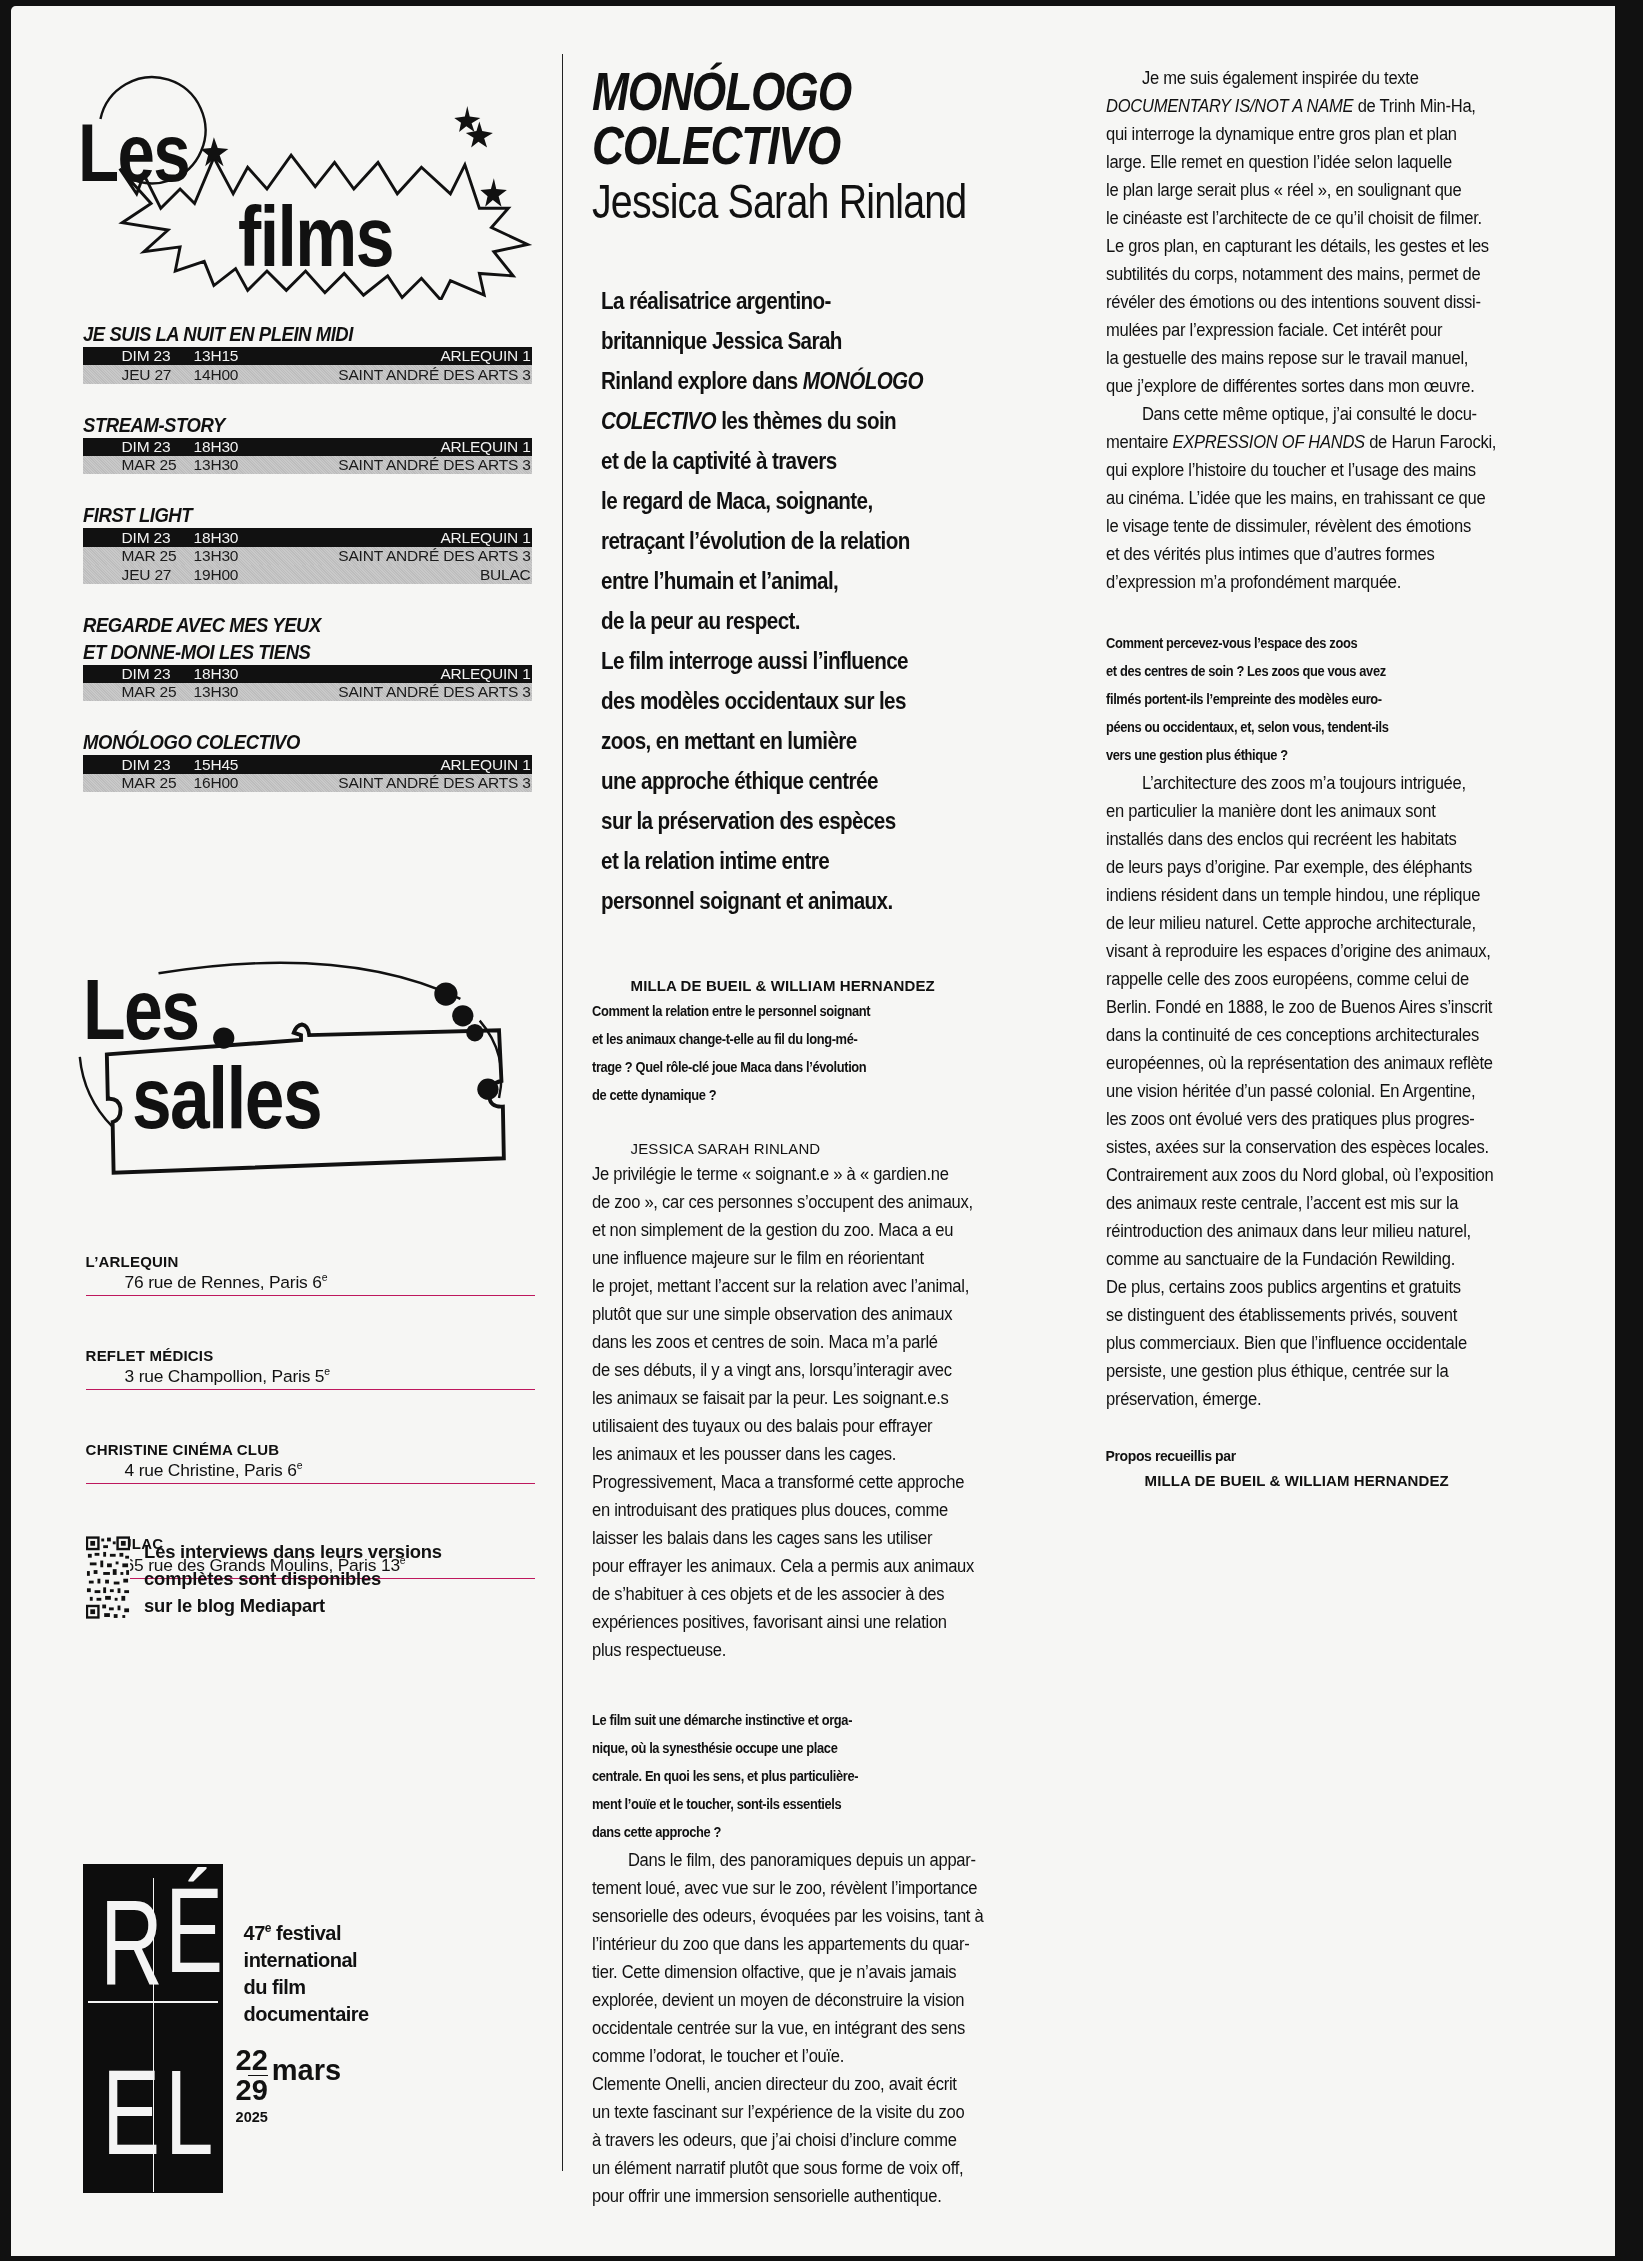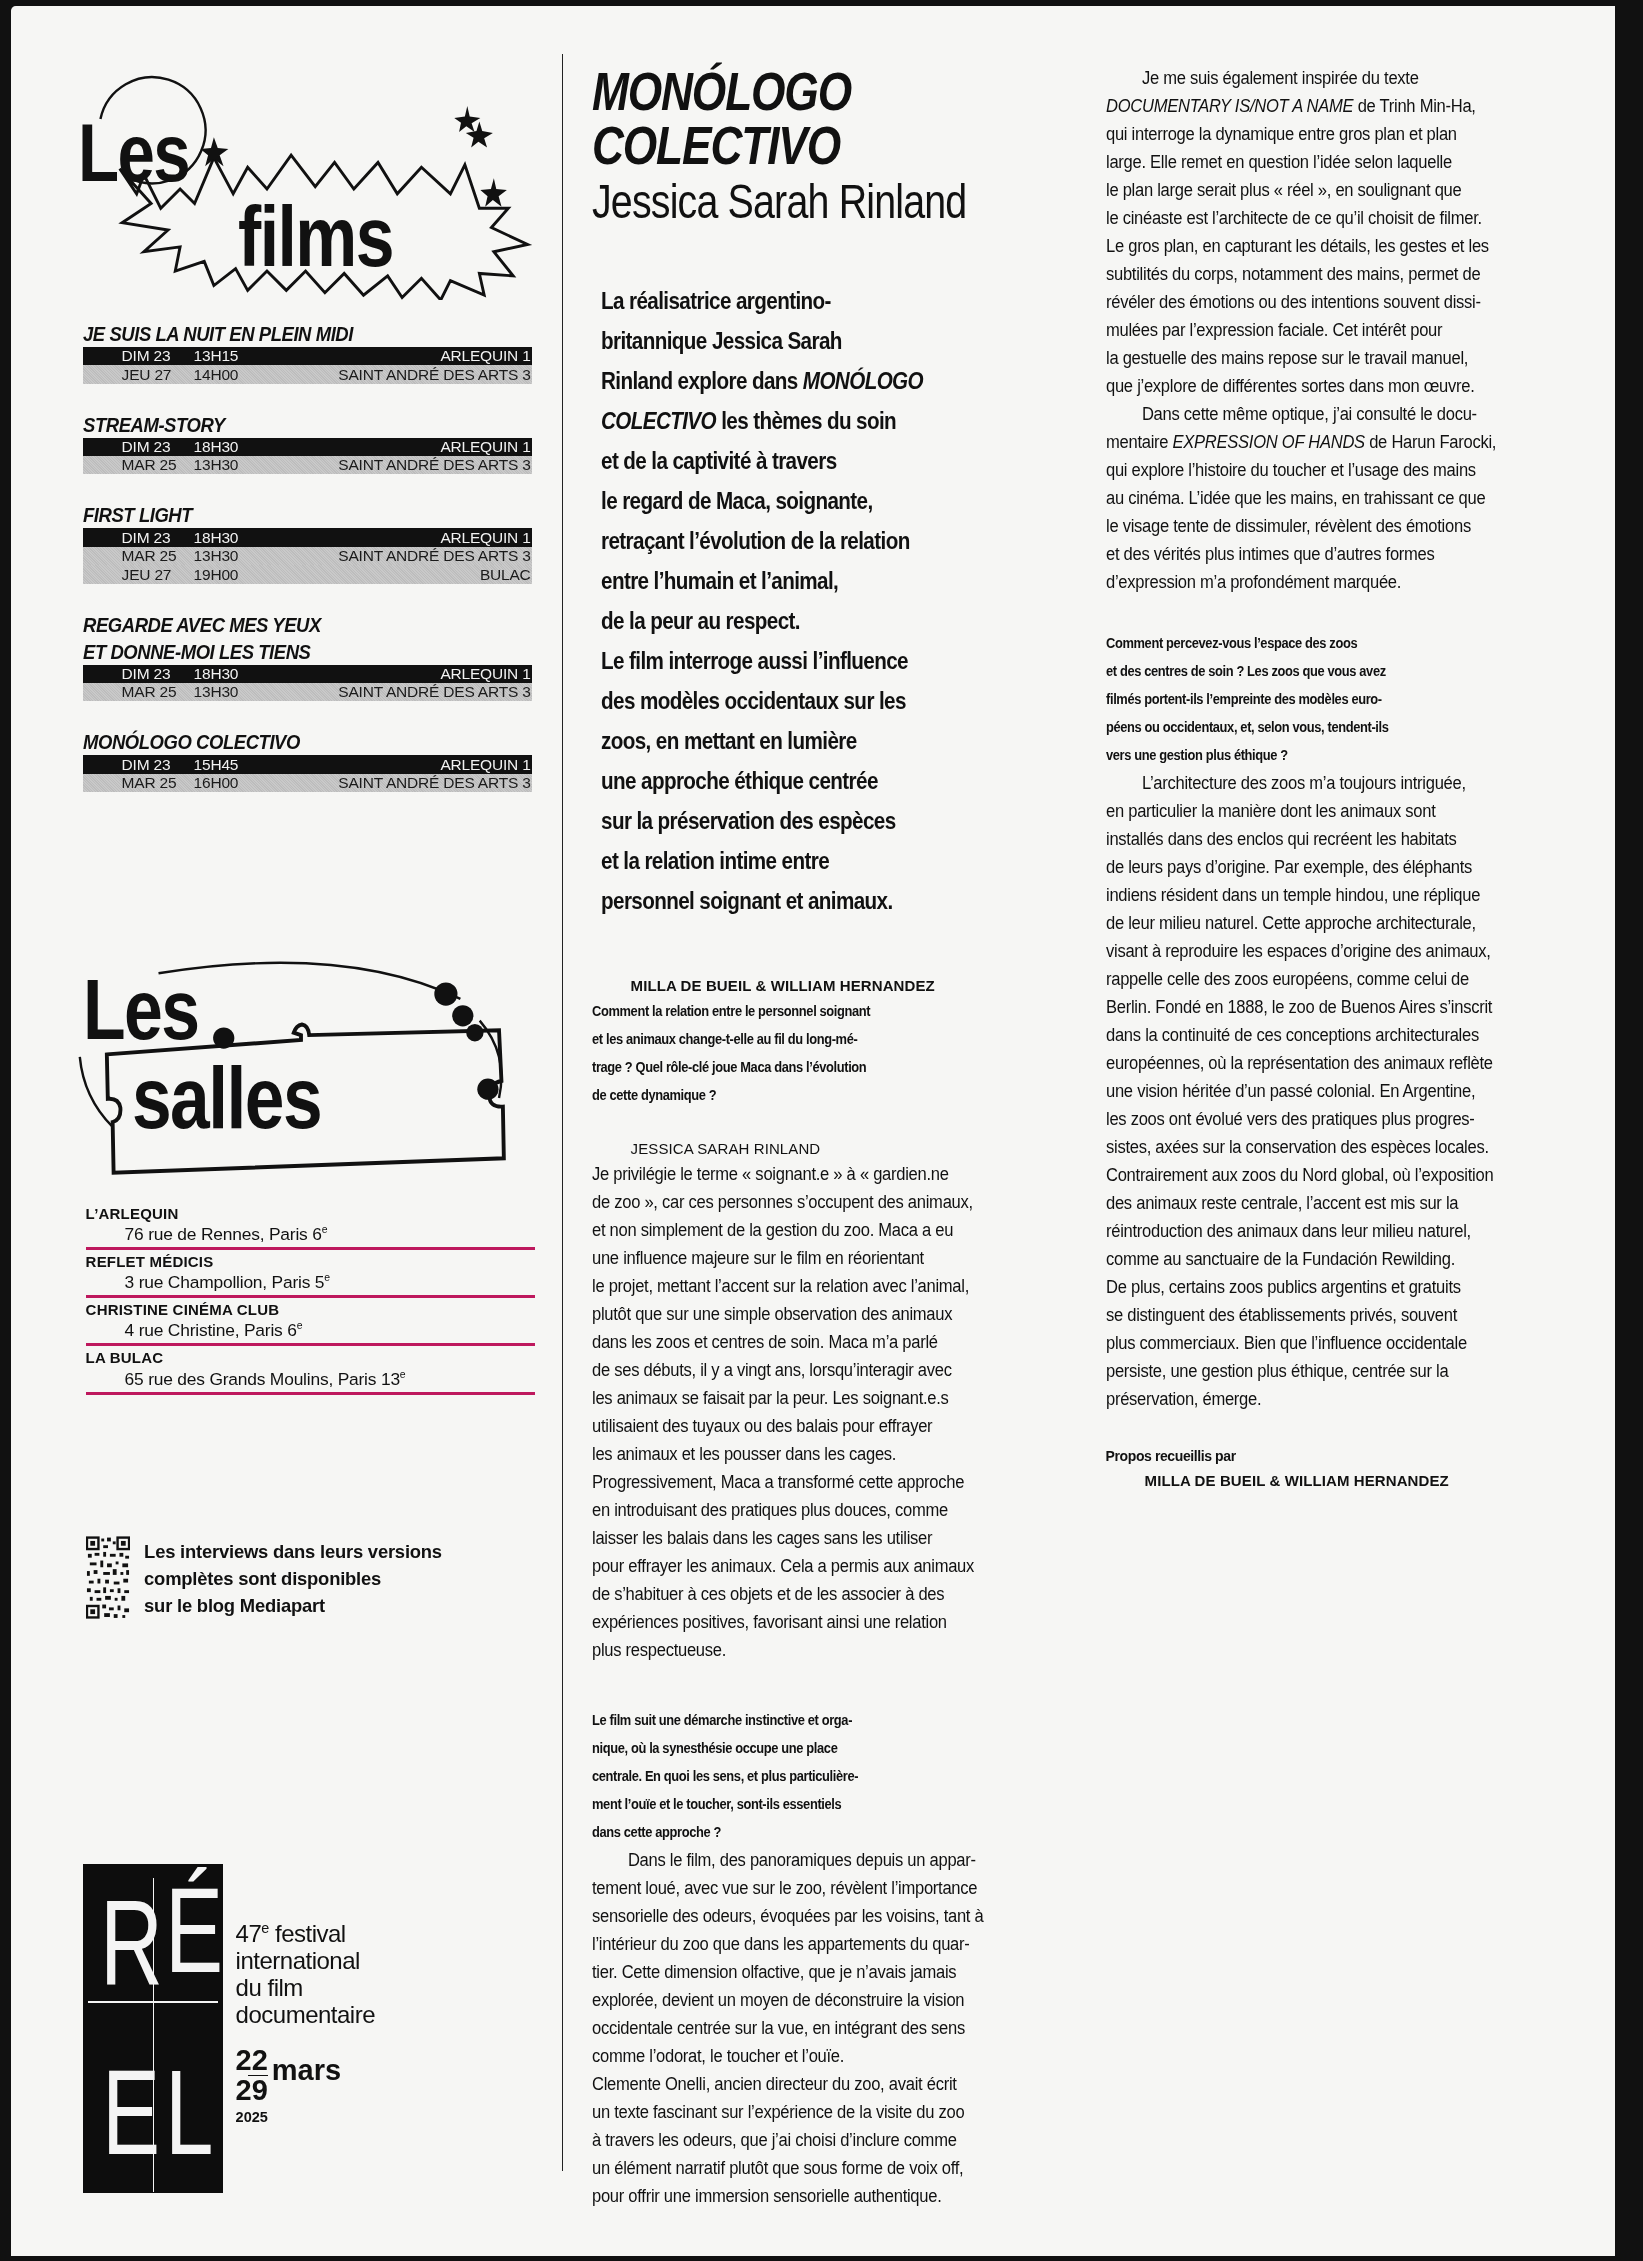--- a/index.html
+++ b/index.html
@@ -26,37 +26,37 @@
   .film-title { font-weight: 700; font-style: italic; font-size: 21px; line-height: 27px; letter-spacing: -0.5px; transform: scaleX(0.88); transform-origin: left; white-space: nowrap; }
   .screening { display: flex; align-items: flex-end; height: 18.4px; font-size: 15.5px; letter-spacing: -0.2px; padding-right: 0; }
   .screening.dark { background: #111; color: #f2f2f2; }
   .screening.light { background: repeating-linear-gradient(45deg,#c9c9c9 0 1px,#bdbdbd 1px 1.9px); color: #1a1a1a; }
   .s-day { width: 111px; padding-left: 39px; white-space: nowrap; }
   .s-time { width: 97px; padding-left: 0; white-space: nowrap; }
   .s-venue { flex: 1; text-align: right; white-space: nowrap; padding-right: 1px; }
 
   
   .venues { position: absolute; left: 75px; top: 1196px; width: 449px; }
-  .venue { border-bottom: 3px solid #be185d; padding-top: 2.9px; }
+  .venue { border-bottom: 1px solid #be185d; padding-top: 2.9px; margin-top: 48px; }
   .venue-name { font-weight: 700; font-size: 15px; line-height: 18.4px; letter-spacing: 0.2px; }
   .venue-addr { font-size: 17.4px; line-height: 22px; padding-left: 39px; padding-bottom: 1.9px; letter-spacing: -0.2px; }
   sup { font-size: 60%; vertical-align: super; line-height: 0; }
 
   
   .qr { position: absolute; left: 75px; top: 1530px; display: flex; }
   .qr-code { width: 44px; height: 84px; position: relative; }
   .qr-text { margin-left: 14.5px; font-weight: 700; font-size: 18.4px; line-height: 27px; letter-spacing: -0.2px; margin-top: 1.9px; }
 
   
   .reel { position: absolute; left: 72px; top: 1858px; width: 140px; height: 329px; background: #0d0d0d; }
   .reel-letter { position: absolute; color: #f4f4f4; font-family: "Liberation Sans", sans-serif; font-size: 121px; line-height: 1; transform: scaleX(0.72); transform-origin: left top; }
   .reel-vline { position: absolute; left: 70px; top: 14.5px; width: 1.9px; height: 314px; background: #f4f4f4; }
   .reel-hline { position: absolute; left: 5.8px; top: 137px; width: 130px; height: 1.9px; background: #f4f4f4; }
   .festival { position: absolute; left: 225px; top: 1914px; }
-  .festival-lines { font-weight: 400; font-size: 24px; line-height: 27px; letter-spacing: -0.5px; }
+  .festival-lines { font-weight: 700; font-size: 20px; line-height: 27px; letter-spacing: -0.5px; margin-left: 8px; }
   .dates { display: flex; align-items: center; margin-top: 19.3px; }
   .dates-frac { display: flex; flex-direction: column; align-items: flex-end; font-weight: 700; font-size: 29px; line-height: 27px; }
   .dates-frac .bar { width: 20px; height: 1.4px; background: #111; margin: 1px 0; }
   .dates-month { font-weight: 700; font-size: 29px; margin-left: 3.9px; margin-top: -9.7px; }
   .year { font-weight: 700; font-size: 14.5px; margin-top: 4.8px; }
 
   
   .film-heading { position: absolute; left: 13px; top: 58px; }
   .film-heading .t1 { font-weight: 900; font-style: italic; font-size: 54px; line-height: 54px; letter-spacing: -1.4px; transform: scaleX(0.82); transform-origin: left top; white-space: nowrap; }
   .film-heading .director { font-size: 48px; line-height: 54px; letter-spacing: -1px; transform: scaleX(0.82); transform-origin: left top; white-space: nowrap; margin-top: 2.9px; }

